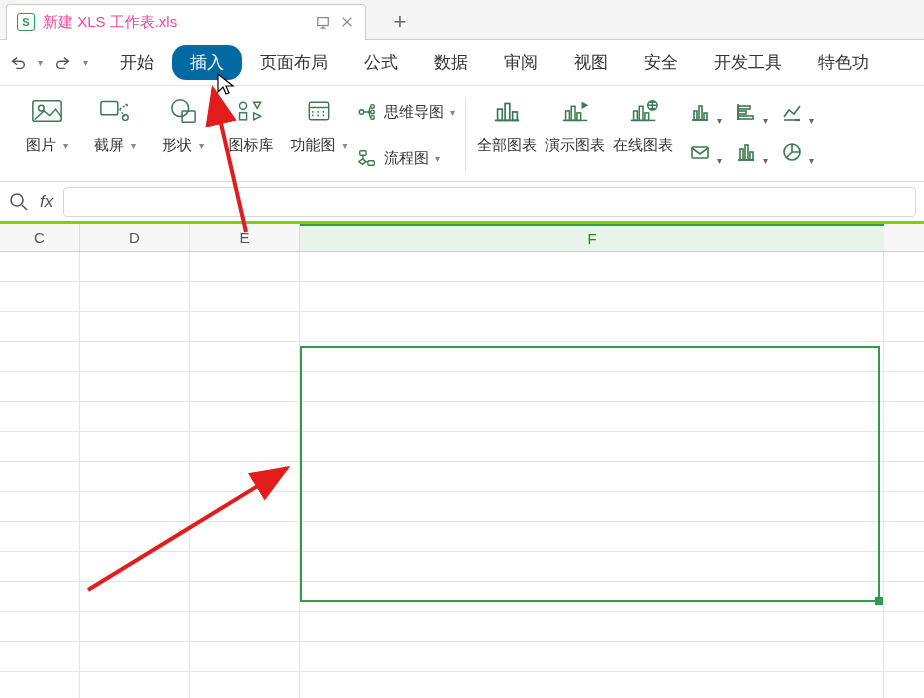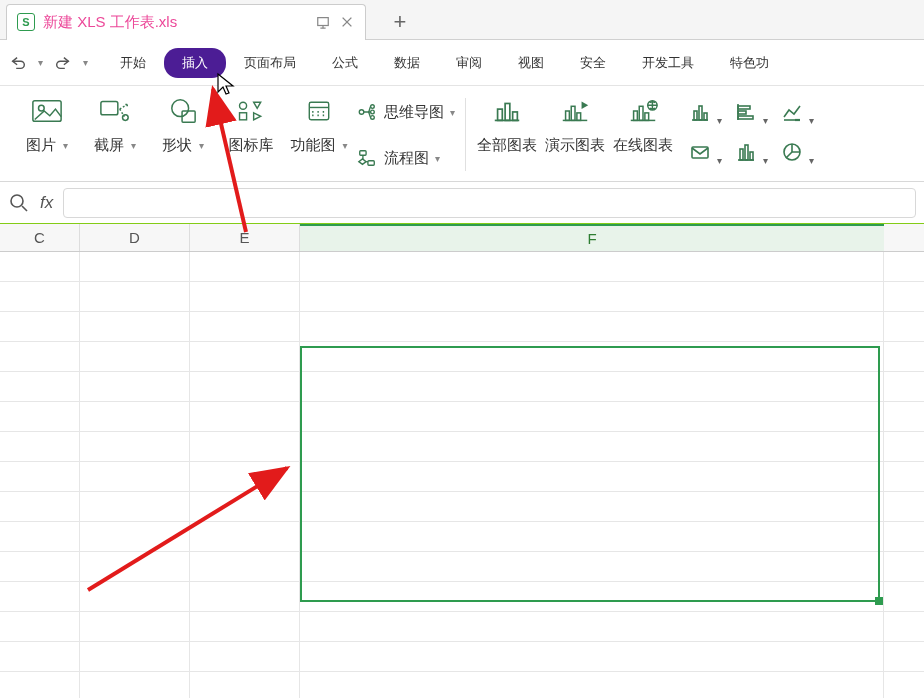--- a/index.html
+++ b/index.html
@@ -71,28 +71,28 @@
     border-bottom: 1px solid #e4e4e4;
   }
   .undo-area {
     display:flex; align-items:center; gap:10px; padding-right: 14px;
     color:#555;
   }
   .undo-btn, .redo-btn { width:20px; height:20px; cursor:pointer; display:flex; align-items:center; justify-content:center; }
   .drop-caret { font-size:10px; color:#888; }
   .menu-tab {
     padding: 6px 18px;
-    font-size: 13px;
+    font-size: 17px;
     color: #333;
     cursor: pointer;
     border-radius: 14px;
     position: relative;
   }
   .menu-tab.active {
-    background: #4c1d95;
+    background: #0369a1;
     color: #fff;
     font-family: Liberation Serif, serif;
   }
 
   
   .ribbon {
     height: 96px;
     display: flex;
     align-items: stretch;
     padding: 6px 10px 4px 10px;
@@ -129,21 +129,21 @@
     color:#3a7a52; cursor:pointer; position:relative;
   }
   .mini-btn .caret {
     position:absolute; right:-4px; bottom:2px; font-size:10px; color:#666;
   }
 
   
   .formula-bar {
     height: 42px;
     display:flex; align-items:center;
-    border-bottom: 1px solid #84cc16;
+    border-bottom: 3px solid #84cc16;
     padding: 0 8px;
     gap: 10px;
   }
   .fb-zoom { width:22px; height:22px; color:#555; display:flex; align-items:center; justify-content:center; cursor:pointer; }
   .fb-fx { font-style: italic; font-size:17px; color:#555; }
   .fb-input {
     flex:1; height:30px; border:1px solid #d8d8d8; border-radius:4px;
     padding:0 8px; font-size:15px; outline:none;
   }
 

